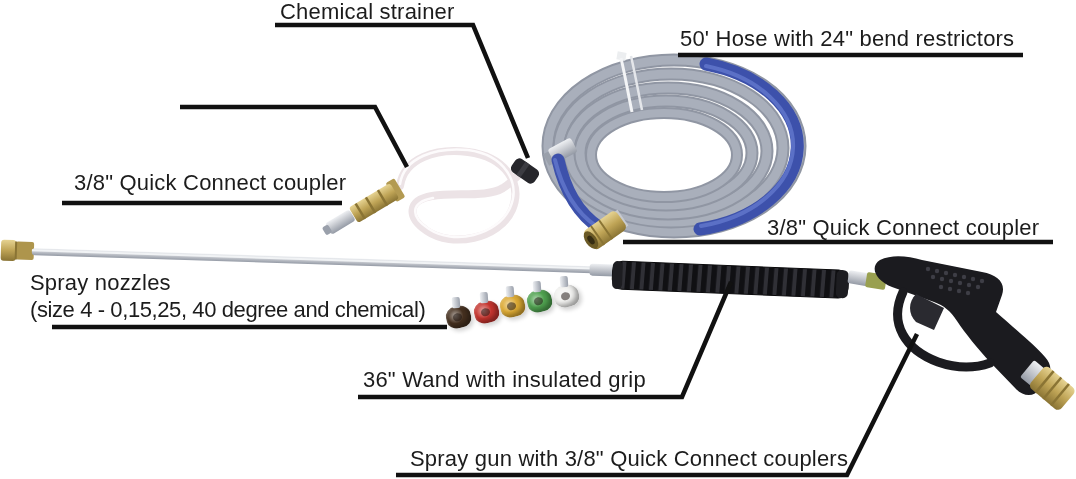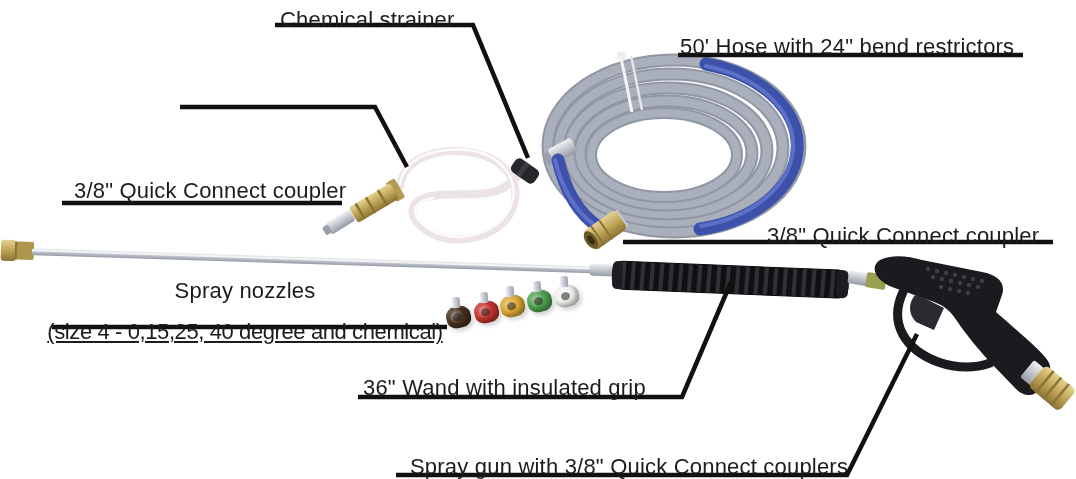--- a/index.html
+++ b/index.html
@@ -3,25 +3,25 @@
 <meta charset="utf-8">
 <style>
   html,body{margin:0;padding:0;background:#fff;}
   .stage{
     position:relative;width:1076px;height:479px;background:var(--background,#fff);
     font-family:"Liberation Sans",sans-serif;color:var(--ink,#1c1c1c);overflow:hidden;
   }
   .stage svg{position:absolute;left:0;top:0;}
   .label{
     position:absolute;font-size:22px;line-height:1.1;white-space:nowrap;
-    color:var(--ink,#1c1c1c);letter-spacing:.2px;margin-top:8px;
+    color:var(--ink,#1c1c1c);letter-spacing:.2px;
   }
   .label.tight{letter-spacing:-.4px;}
-  .nozzle-caption{position:absolute;left:30px;top:271px;width:430px;text-align:center;}
-  .nozzle-caption .line2{margin-top:17px;text-decoration:underline;}
+  .nozzle-caption{position:absolute;left:30px;top:271px;width:430px;text-align:left;}
+  .nozzle-caption .line2{margin-top:3px;}
   .nozzle{
     position:absolute;width:25px;height:22px;border-radius:45% 45% 42% 42%;
     background:
       radial-gradient(circle at 38% 40%, rgba(255,255,255,.55), rgba(255,255,255,0) 40%),
       var(--c,#888);
     box-shadow:2px 3px 4px rgba(0,0,0,.18), inset -3px -3px 5px rgba(0,0,0,.38), inset 1px 1px 2px rgba(255,255,255,.25);
     transform:rotate(-12deg);
   }
   .nozzle::before{
     content:"";position:absolute;left:9px;top:-9px;width:8px;height:11px;

